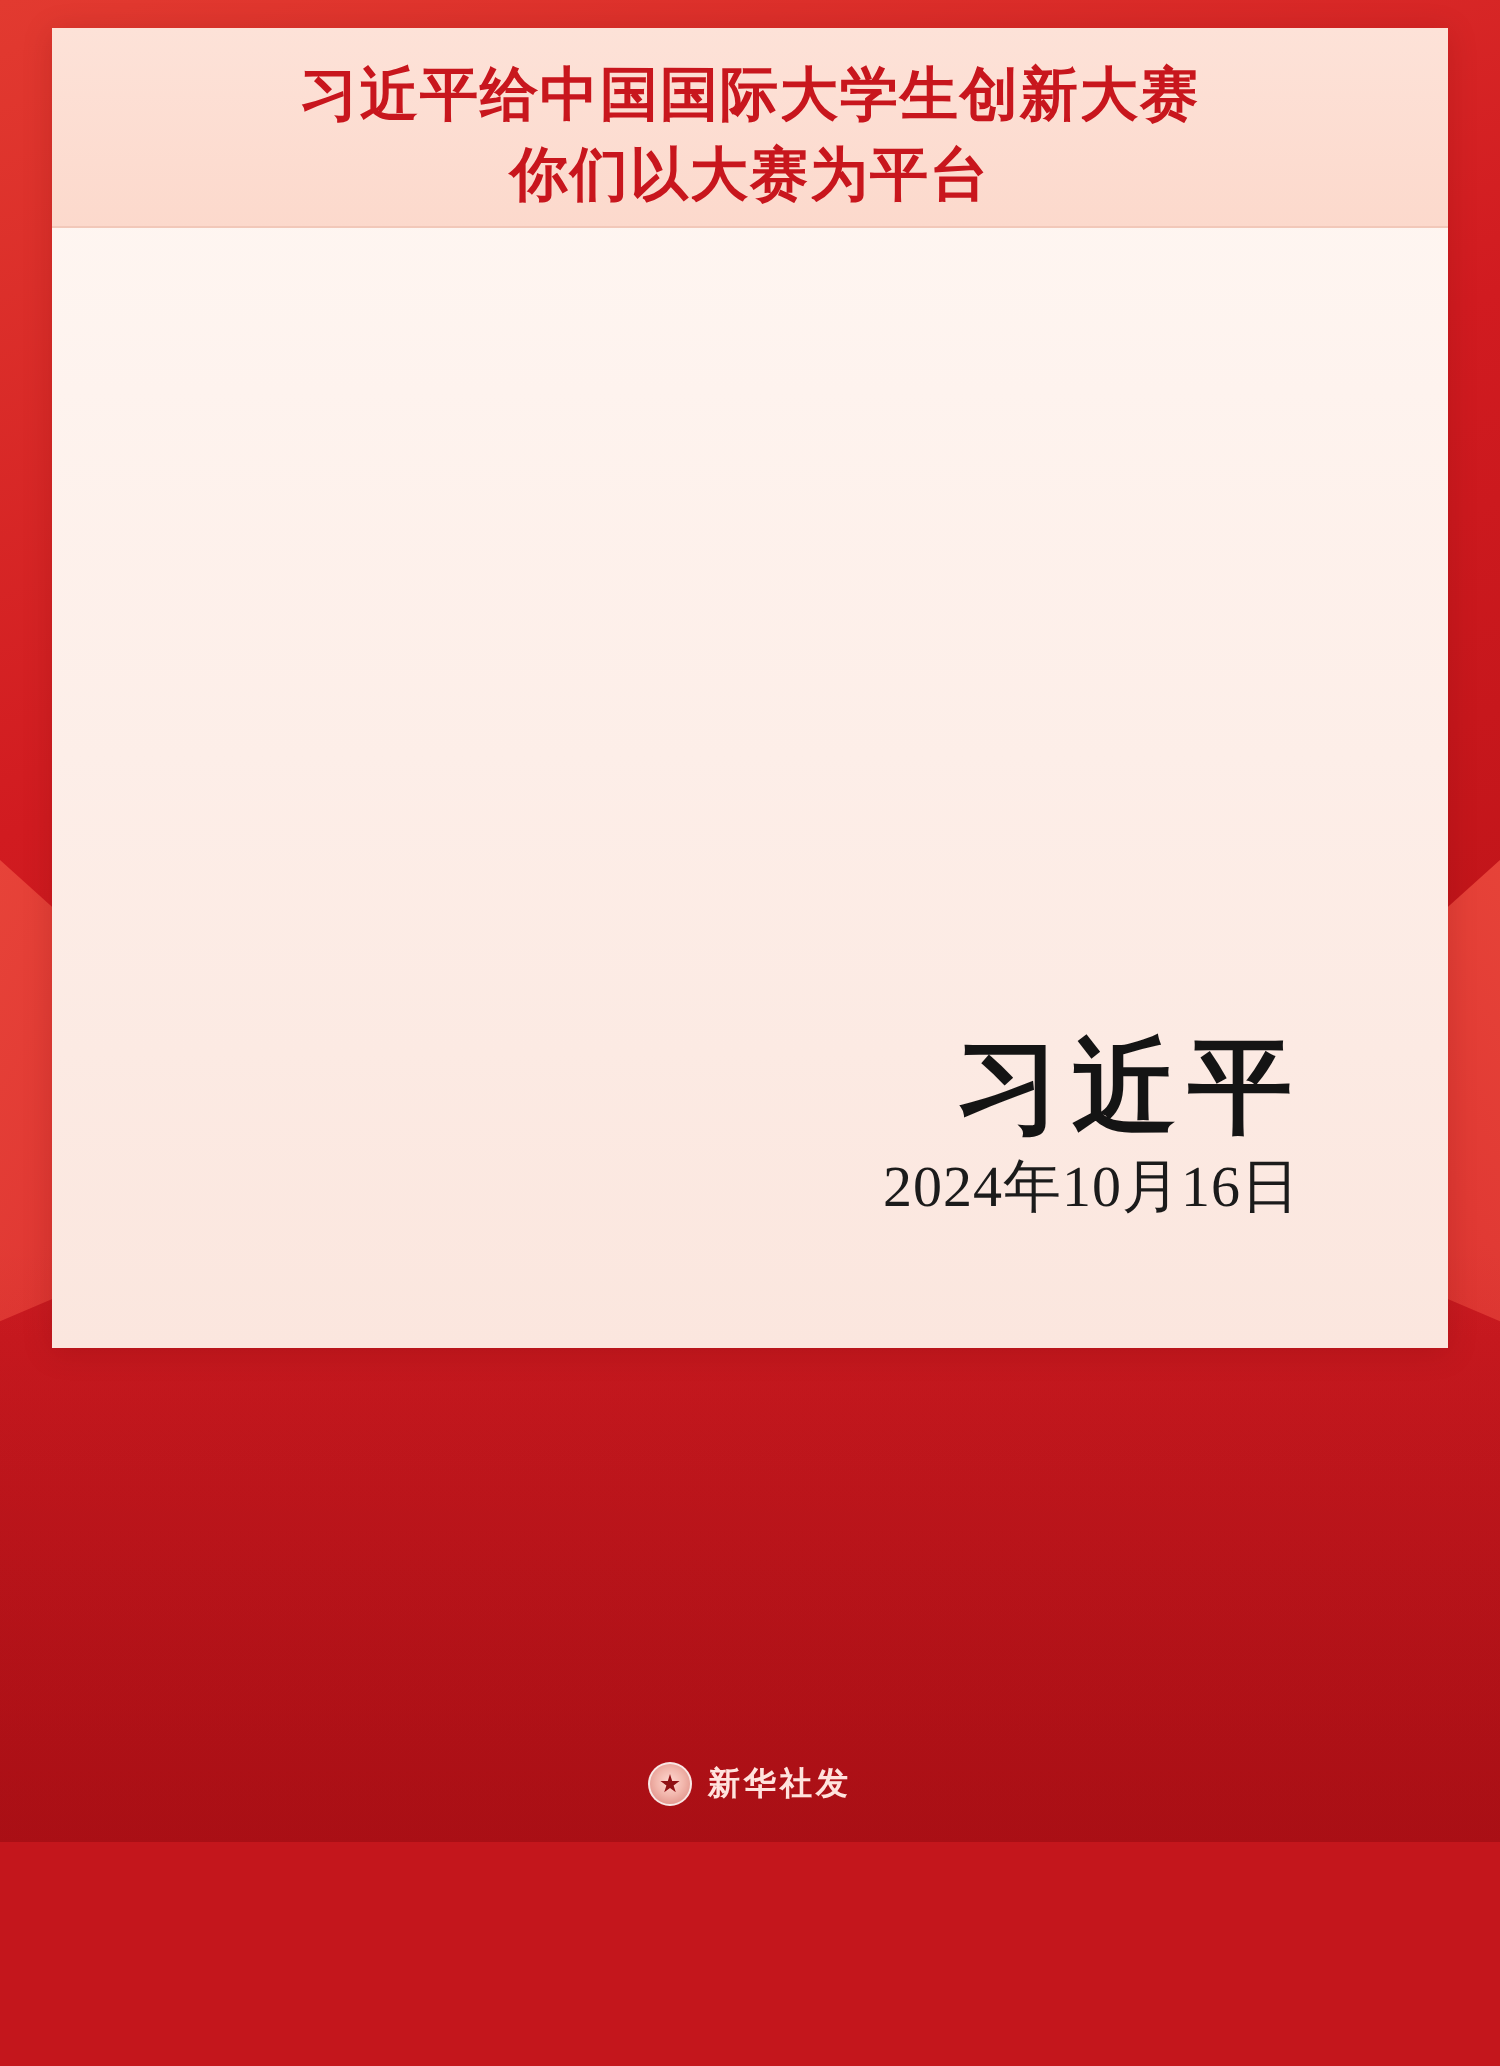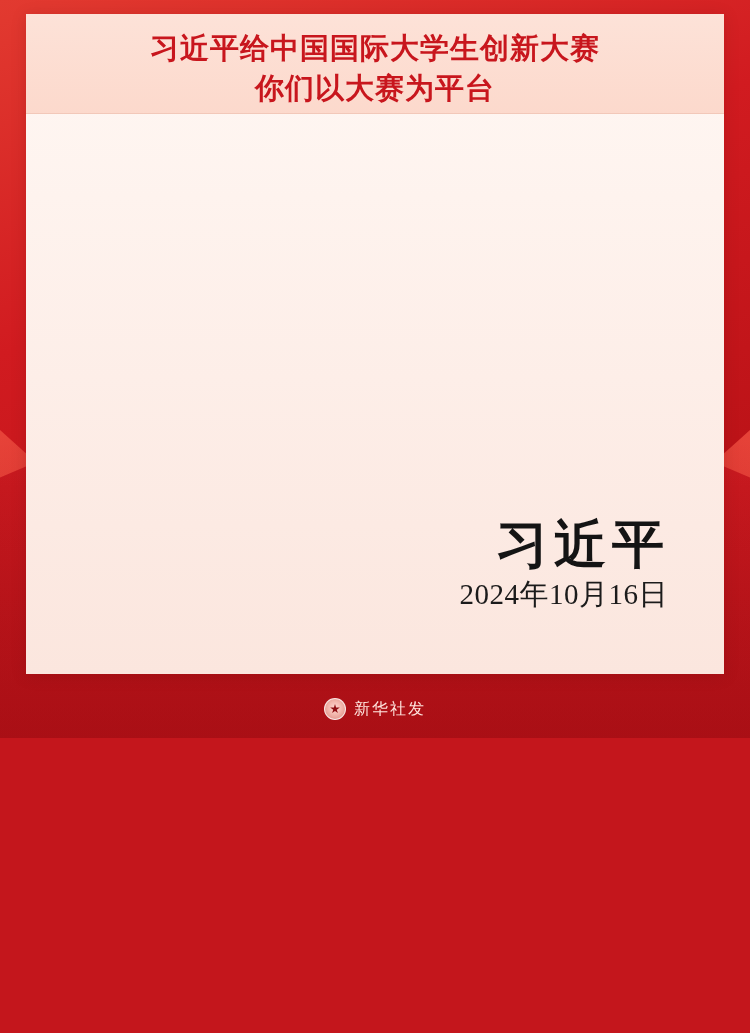--- a/index.html
+++ b/index.html
@@ -11,21 +11,21 @@
   body {
     width: 750px;
     height: 1033px;
     font-family: "Liberation Serif", "DejaVu Serif", serif;
     overflow: hidden;
   }
 
   #poster {
     position: relative;
     width: 750px;
-    height: 738px;
+    height: 921px;
     background: #8b5cf6;
     overflow: hidden;
   }
 
   
   .bg-base {
     position: absolute;
     inset: 0;
     background: linear-gradient(160deg, #e23a30 0%, #d11b20 35%, #bd1318 70%, #a50f14 100%);
   }
@@ -122,21 +122,21 @@
     color: #1b1b1b;
     line-height: 41px;
     text-indent: 2em;
     text-align: justify;
     letter-spacing: 0.3px;
     margin: 0 0 8px 0;
   }
 
   .signature {
     position: absolute;
-    left: 62px;
+    left: 44px;
     top: 500px;
     width: 590px;
     text-align: right;
   }
   .sig-name {
     font-family: "Liberation Serif", "DejaVu Serif", serif;
     font-size: 52px;
     font-weight: bold;
     color: #141414;
     letter-spacing: 6px;
@@ -154,20 +154,21 @@
   
   .footer {
     position: absolute;
     left: 0;
     bottom: 18px;
     width: 750px;
     display: flex;
     align-items: center;
     justify-content: center;
     gap: 8px;
+    font-weight: bold;
   }
   .footer-mark {
     width: 22px;
     height: 22px;
     border-radius: 50%;
     background: radial-gradient(circle at 50% 45%, #ffd9d2 0%, #f2b7ad 45%, #d9837a 100%);
     border: 1px solid rgba(255,255,255,0.75);
     position: relative;
     flex: none;
   }

